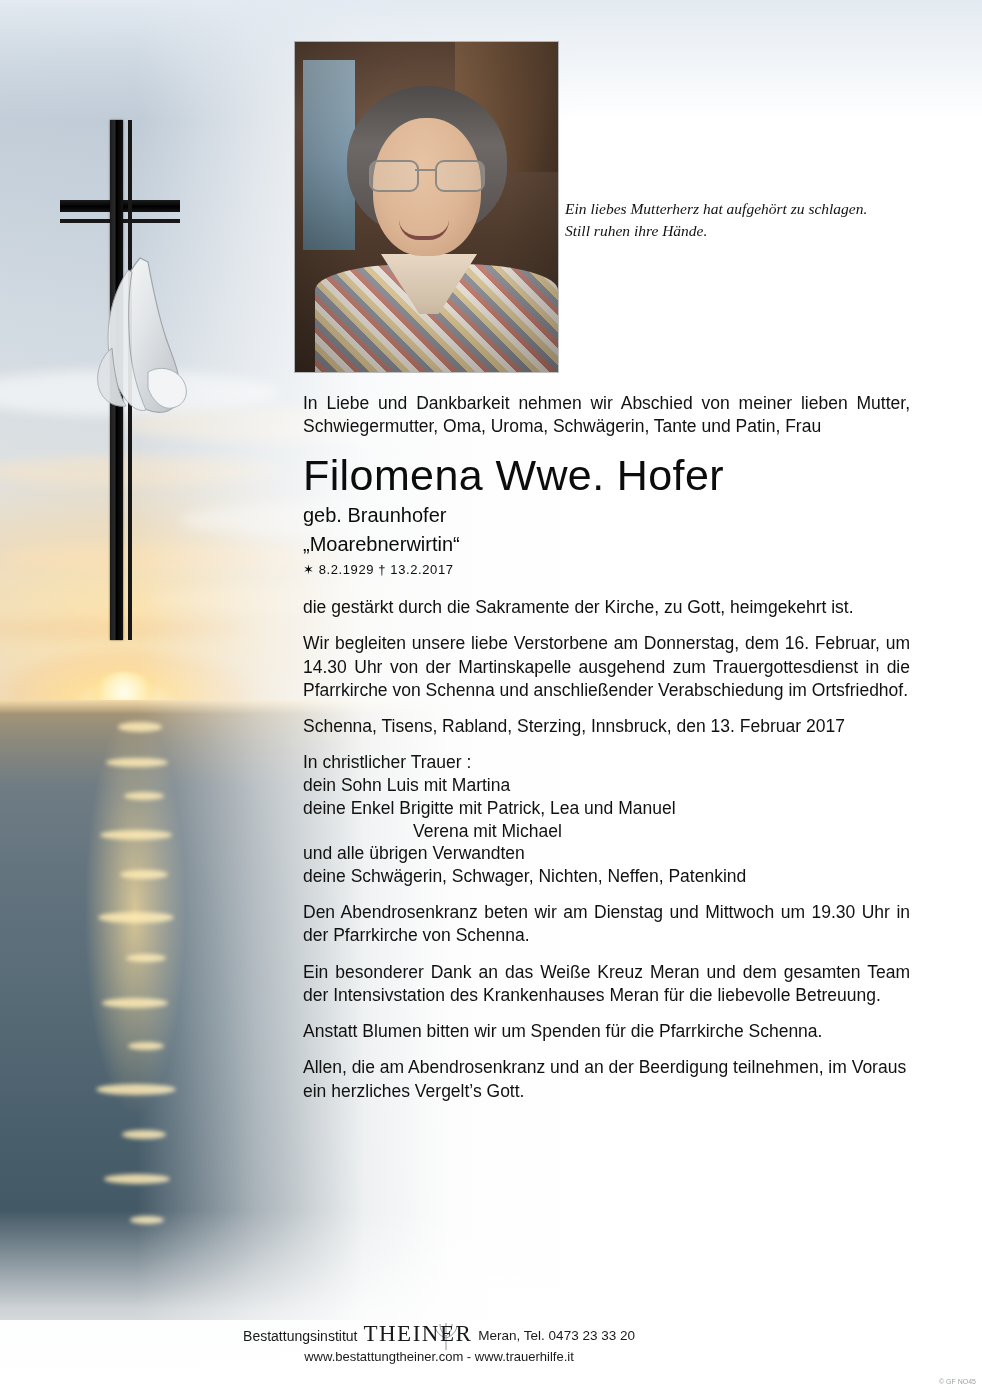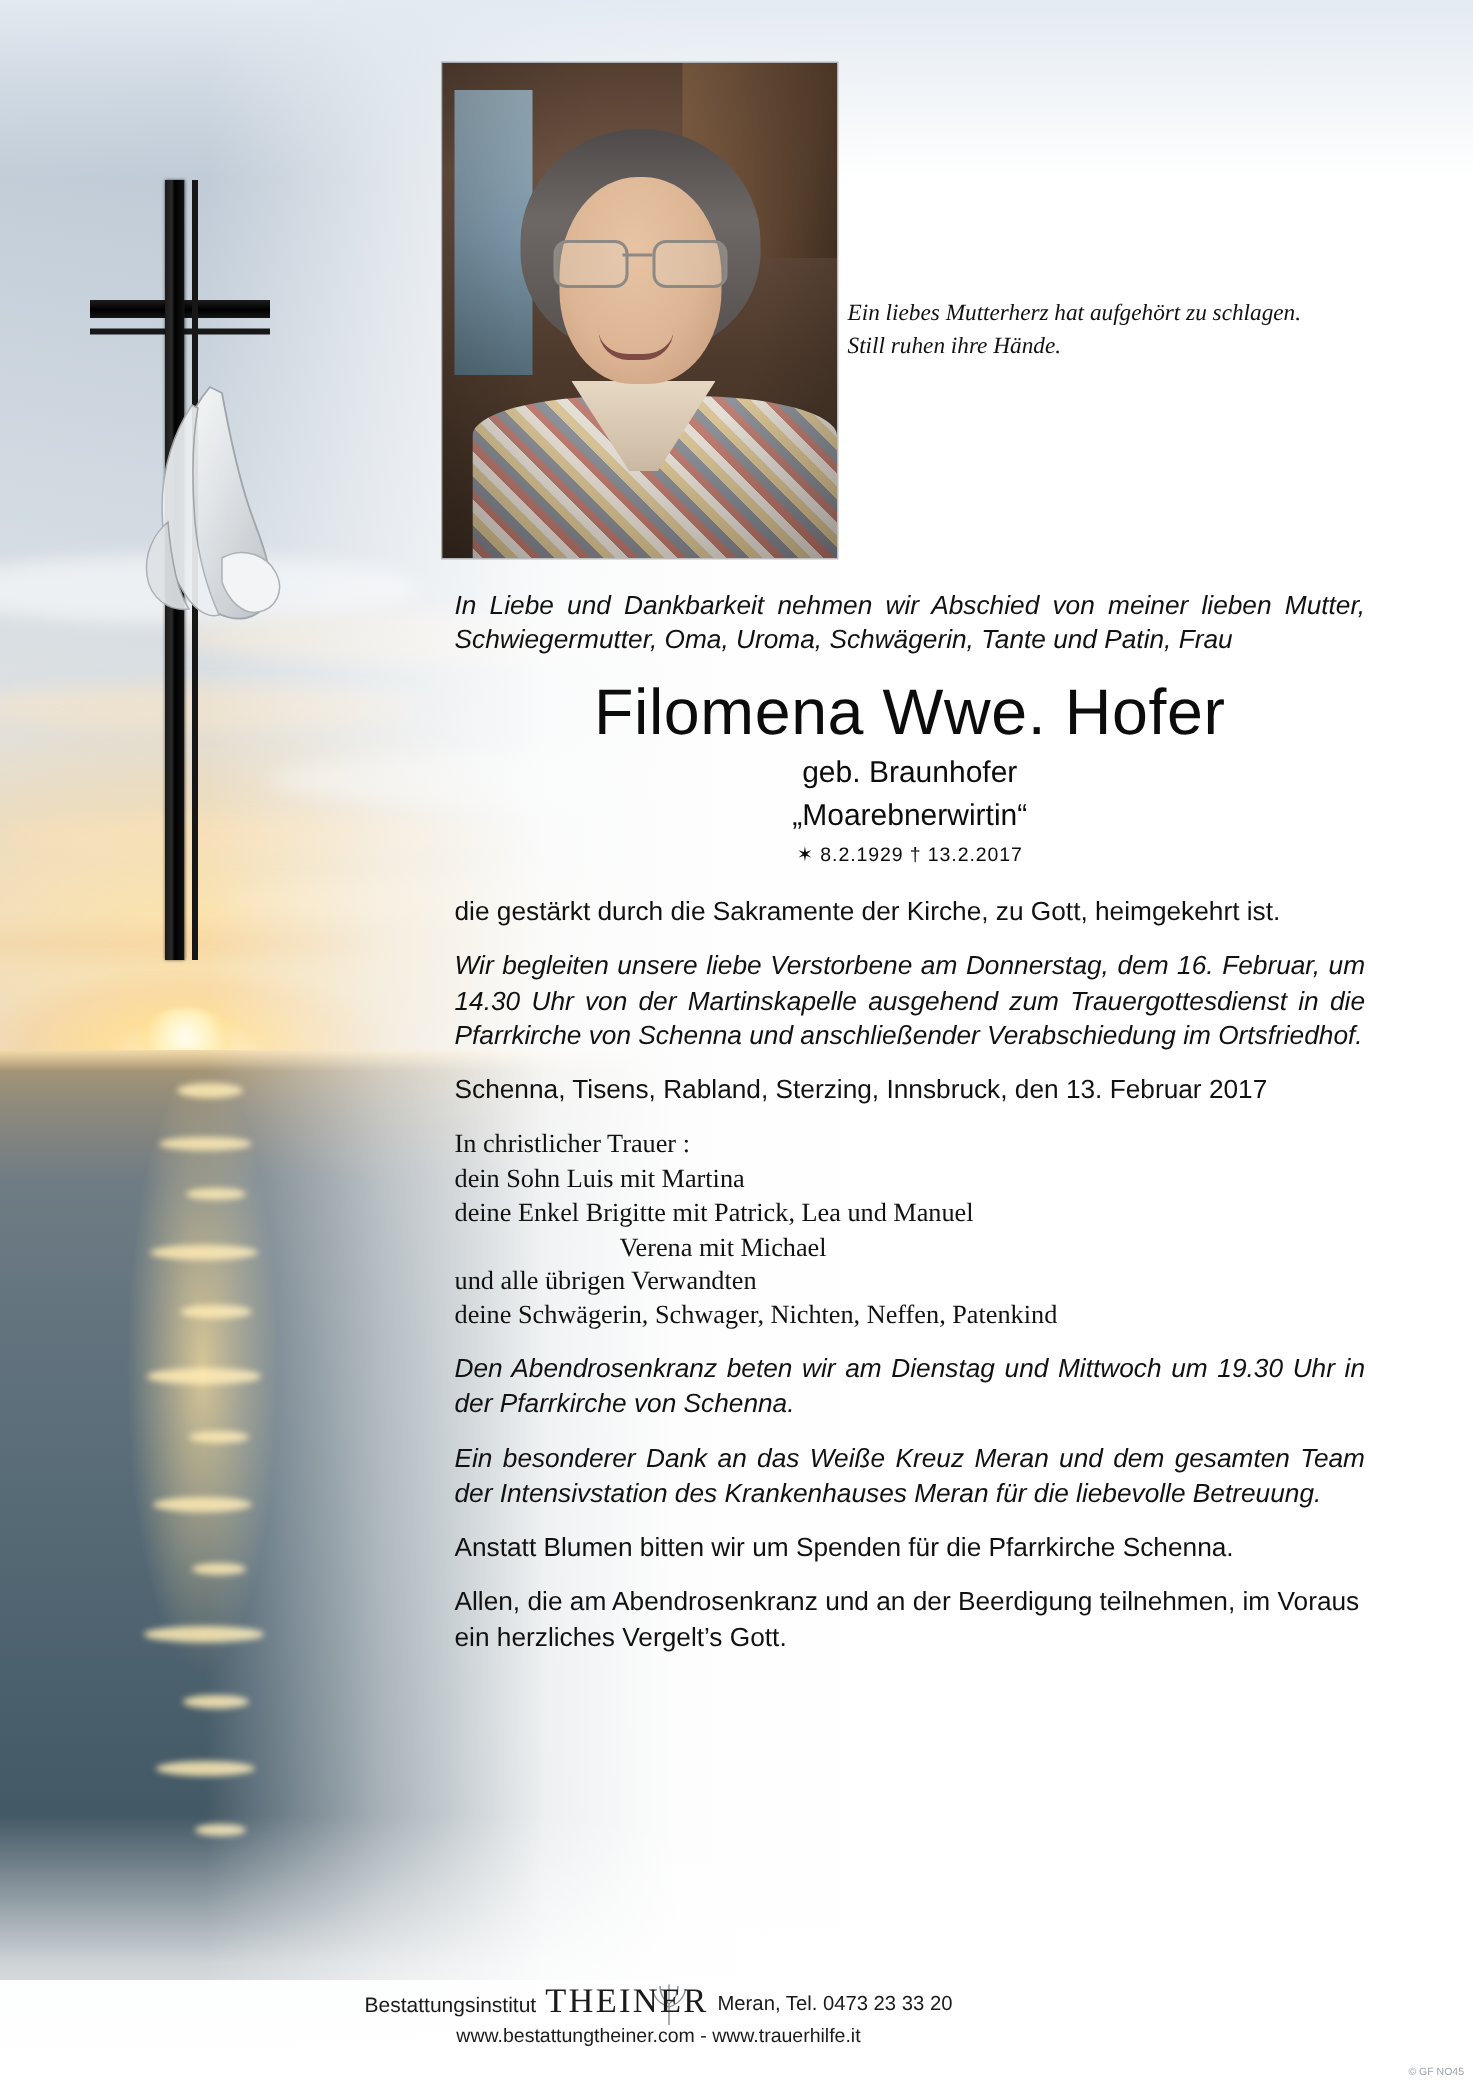--- a/index.html
+++ b/index.html
@@ -254,24 +254,23 @@
     left: 303px;
     top: 392px;
     width: 607px;
     color: #111;
     font-size: 17.5px;
     line-height: 1.33;
   }
   .body p {
     margin: 0 0 13px 0;
   }
-  .p-justify { text-align: justify; font-style: italic; }
+  .p-justify { text-align: justify; }
 
   .name-block {
-    text-align: center;
     margin: 14px 0 18px 0;
   }
   .name-main {
     font-size: 43px;
     letter-spacing: 0.4px;
     line-height: 1.05;
     color: #0c0c0c;
   }
   .name-born {
     font-size: 20px;
@@ -285,21 +284,20 @@
   }
   .name-dates {
     font-size: 13px;
     margin-top: 3px;
     letter-spacing: 0.6px;
     color: #0c0c0c;
   }
 
   .family {
     margin: 0 0 13px 0;
-    font-family: Liberation Serif, serif;
   }
   .family div { line-height: 1.3; }
   .fam-indent { padding-left: 110px; }
 
   
   .footer {
     position: absolute;
     left: 0;
     bottom: 26px;
     width: 878px;

